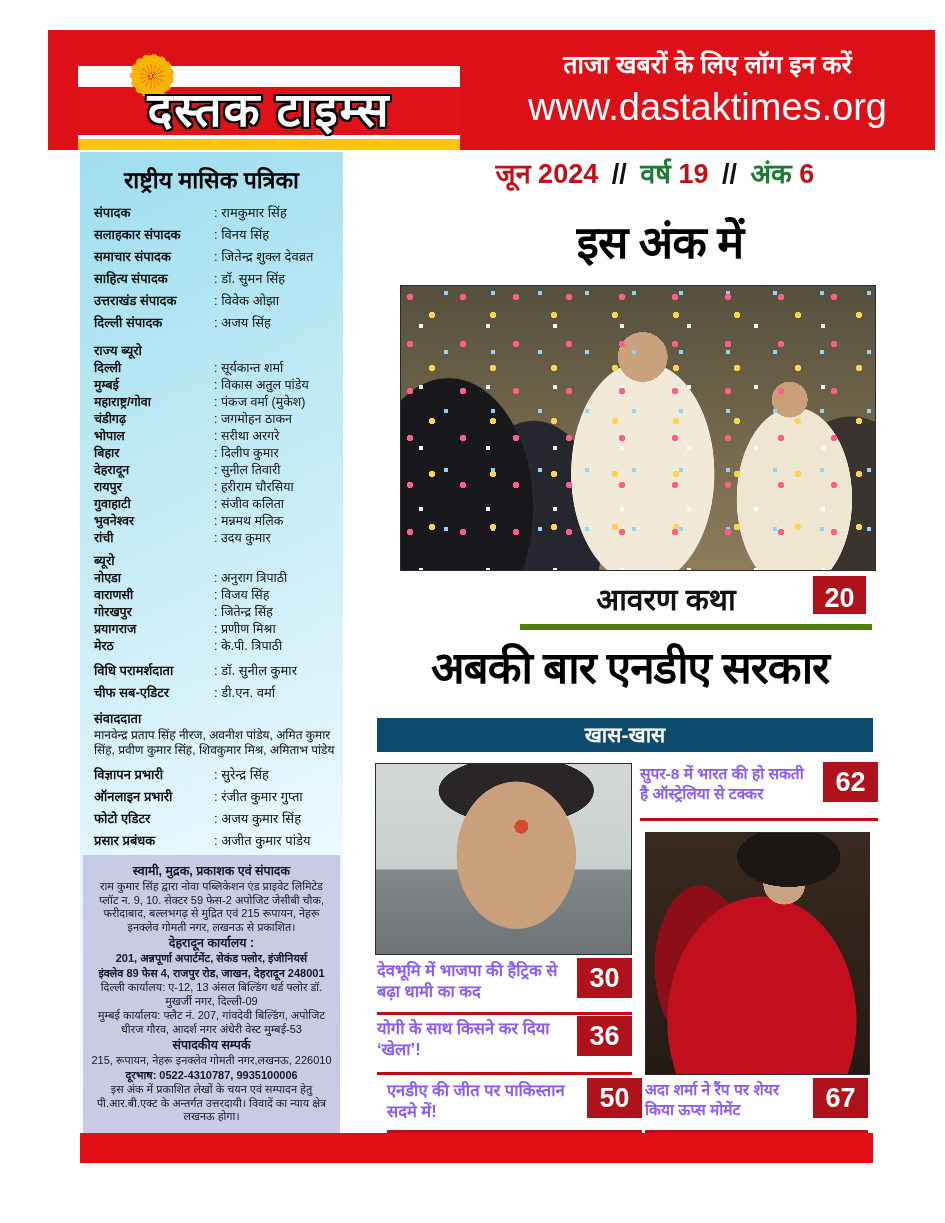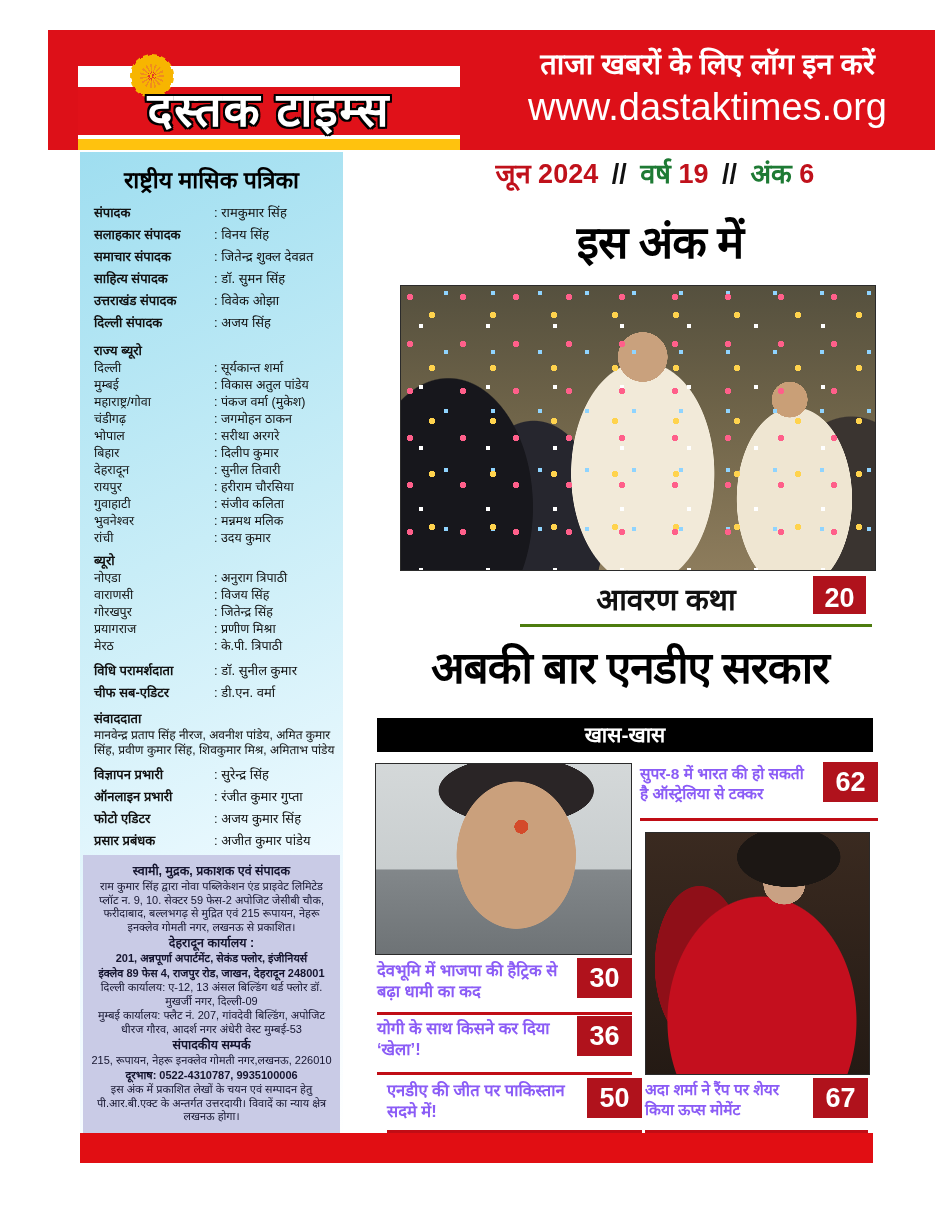--- a/index.html
+++ b/index.html
@@ -12,38 +12,38 @@
   .logo-red{position:absolute;left:0;right:0;top:21px;height:50px;background:#e01119;}
   .logo-yellow{position:absolute;left:0;right:0;bottom:0;height:11px;background:#ffc20e;}
   .logo-white-gap{position:absolute;left:0;right:0;bottom:11px;height:4px;background:#ffffff;}
   .logo-text{position:absolute;left:0;right:0;top:12px;text-align:center;font-size:47px;font-weight:bold;
              color:#ffffff;letter-spacing:2px;line-height:64px;
              text-shadow:-2px -2px 0 #000,2px -2px 0 #000,-2px 2px 0 #000,2px 2px 0 #000,0 2px 0 #000,2px 0 0 #000,0 -2px 0 #000,-2px 0 0 #000;}
   .logo-flower{position:absolute;left:52px;top:-12px;width:44px;height:44px;border-radius:50%;
                background:repeating-conic-gradient(#f7b500 0 14deg,rgba(247,181,0,0) 14deg 24deg),
                           radial-gradient(circle at 50% 50%,#e3342a 0 14%,#f08c1e 15% 38%,#f7b500 39% 66%,rgba(0,0,0,0) 67%);}
   .banner-right{position:absolute;left:440px;right:8px;top:14px;text-align:center;color:#fff;}
-  .tagline{font-size:29px;font-weight:bold;line-height:40px;}
+  .tagline{font-size:25px;font-weight:bold;line-height:40px;}
   .site-url{font-size:38px;line-height:46px;font-weight:normal;}
 
   
   .dateline{position:absolute;left:430px;top:154px;width:450px;text-align:center;
             font-size:27px;font-weight:bold;}
   .dl-red{color:#c0111b;} .dl-green{color:#1e7a34;} .dl-black{color:#111;}
   .dl-sep{padding:0 6px;}
 
   
   .sidebar{position:absolute;left:80px;top:152px;width:263px;height:990px;overflow:hidden;
            background:linear-gradient(155deg,#9fdef0 0%,#c8edf7 40%,#eefaff 75%,#ffffff 100%);}
   .mag-type{font-size:23px;font-weight:bold;text-align:center;padding:11px 0 7px;color:#000;}
   .srow,.brow{display:flex;align-items:center;padding-left:14px;padding-right:4px;}
   .srow{font-size:13px;line-height:16px;padding-top:3px;padding-bottom:3px;}
   .brow{font-size:12.5px;line-height:14px;padding-top:1.5px;padding-bottom:1.5px;}
   .srow .lbl{flex:0 0 120px;font-weight:bold;}
-  .brow .lbl{flex:0 0 120px;font-weight:normal;}
+  .brow .lbl{flex:0 0 120px;font-weight:bold;}
   .val{flex:1;}
   .subhead{font-size:13px;font-weight:bold;padding:4px 0 1px 14px;line-height:14px;}
   .gap6{height:6px;} .gap4{height:4px;}
   .para{font-size:12px;line-height:15px;padding:1px 8px 0 14px;}
 
   
   .pubbox{position:absolute;left:3px;right:3px;top:703px;height:280px;background:#c9cbe6;
           text-align:center;color:#14142e;padding:7px 7px 0;box-sizing:border-box;}
   .pub-h{font-size:12.5px;font-weight:bold;line-height:15px;margin:2px 0 1px;}
   .pub-p{font-size:11px;line-height:13.5px;margin:1px 0;}
@@ -80,29 +80,29 @@
         linear-gradient(180deg,#d4d8d9 0%,#c9cecf 55%,#82878a 56%,#6e7376 100%);}
   .photo-adah{left:645px;top:832px;width:225px;height:243px;
       background:
         radial-gradient(ellipse 52px 30px at 64% 10%,#1c1714 0 99%,rgba(0,0,0,0) 100%),
         radial-gradient(circle 21px at 62% 21%,#c9a183 0 99%,rgba(0,0,0,0) 100%),
         radial-gradient(ellipse 95px 125px at 52% 78%,#c40f1e 0 99%,rgba(0,0,0,0) 100%),
         radial-gradient(ellipse 45px 80px at 24% 55%,#8f0f18 0 99%,rgba(0,0,0,0) 100%),
         linear-gradient(180deg,#3a2a20 0%,#241a14 100%);}
 
   .cover-row{position:absolute;left:520px;top:576px;width:352px;height:48px;
-             border-bottom:3px solid #4d7c0f;}
+             border-bottom:6px solid #4d7c0f;}
   .cover-label{position:absolute;left:0;right:60px;top:2px;text-align:center;
                font-size:30px;font-weight:bold;color:#111;}
   .pagebox{background:#b0121c;color:#fff;font-weight:bold;text-align:center;}
   .cover-pagebox{position:absolute;right:6px;top:0;width:53px;height:38px;font-size:27px;line-height:45px;}
   .cover-title{position:absolute;left:385px;top:636px;width:490px;margin:0;text-align:center;
                font-size:44px;font-weight:800;color:#000;letter-spacing:-1px;white-space:nowrap;}
 
-  .highlights-bar{position:absolute;left:377px;top:718px;width:496px;height:34px;background:#000000;
+  .highlights-bar{position:absolute;left:377px;top:718px;width:496px;height:34px;background:#0c4a6e;
                   color:#fff;font-size:21px;font-weight:bold;text-align:center;line-height:34px;}
 
   .art{position:absolute;border-bottom:3px solid #c00d15;}
   .art-line{display:flex;align-items:flex-start;}
   .art-title{flex:1;font-size:16.5px;font-weight:bold;line-height:21px;color:#8b5cf6;padding-top:2px;}
   .art-pagebox{flex:none;width:55px;height:40px;font-size:27px;line-height:40px;margin-left:8px;}
   .art-a1{left:377px;top:958px;width:255px;height:54px;}
   .art-a2{left:377px;top:1016px;width:255px;height:56px;}
   .art-a3{left:387px;top:1078px;width:255px;height:52px;}
   .art-r1{left:640px;top:762px;width:238px;height:56px;}

